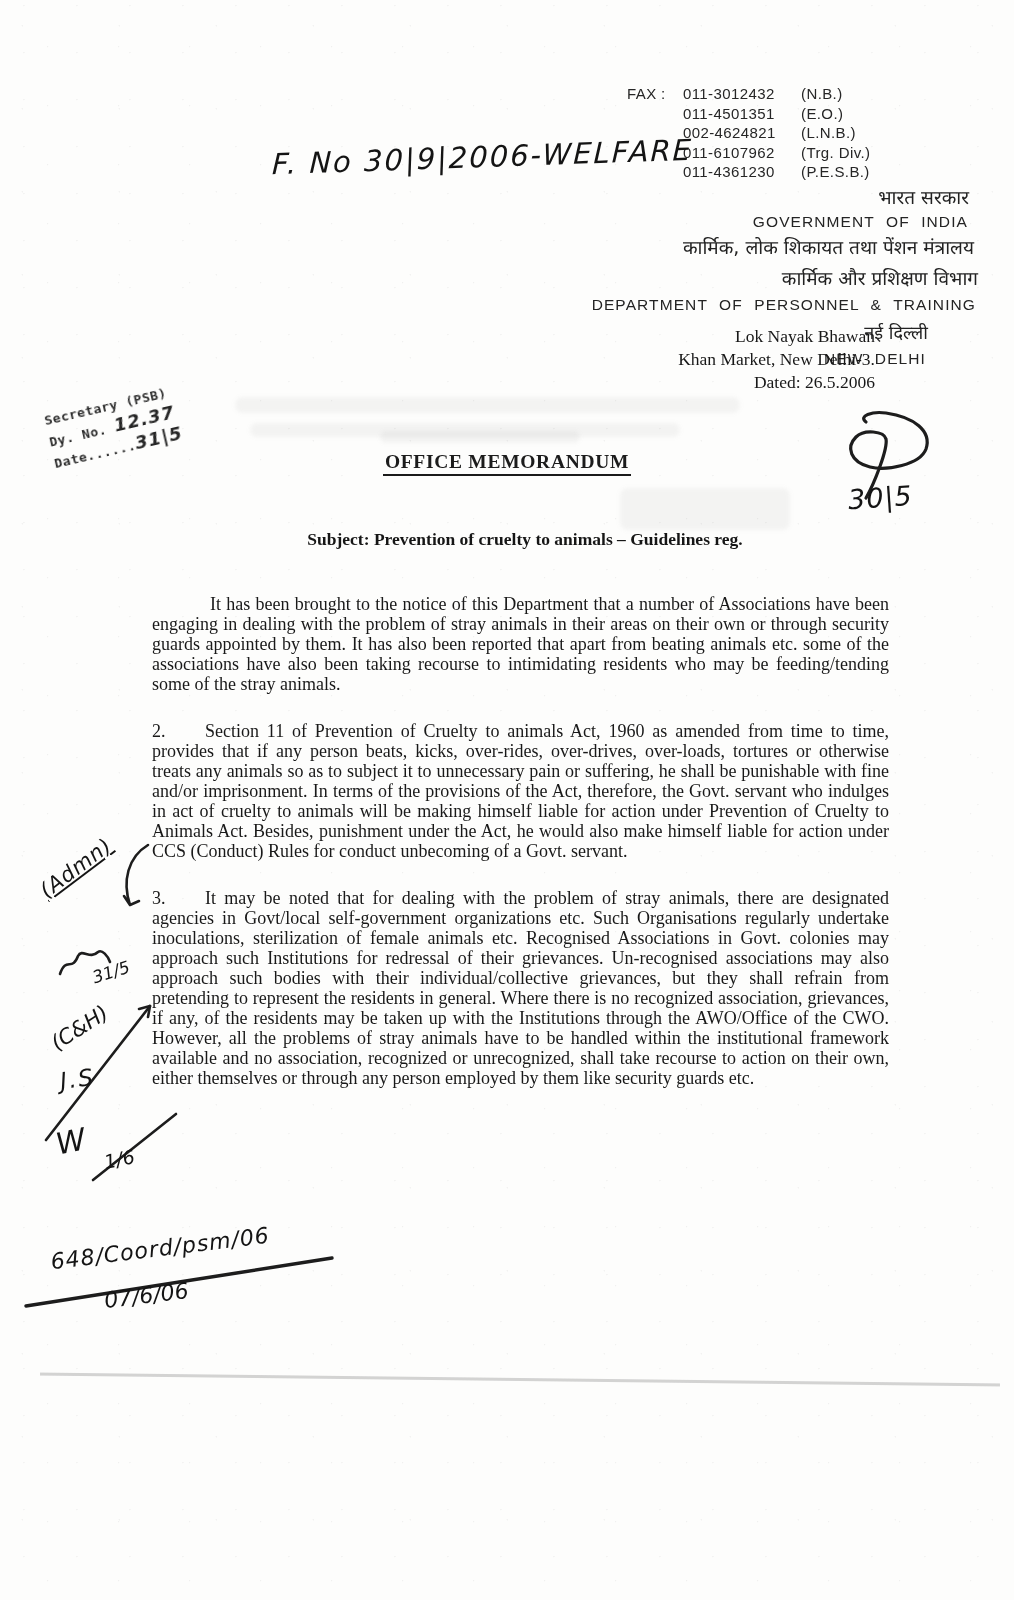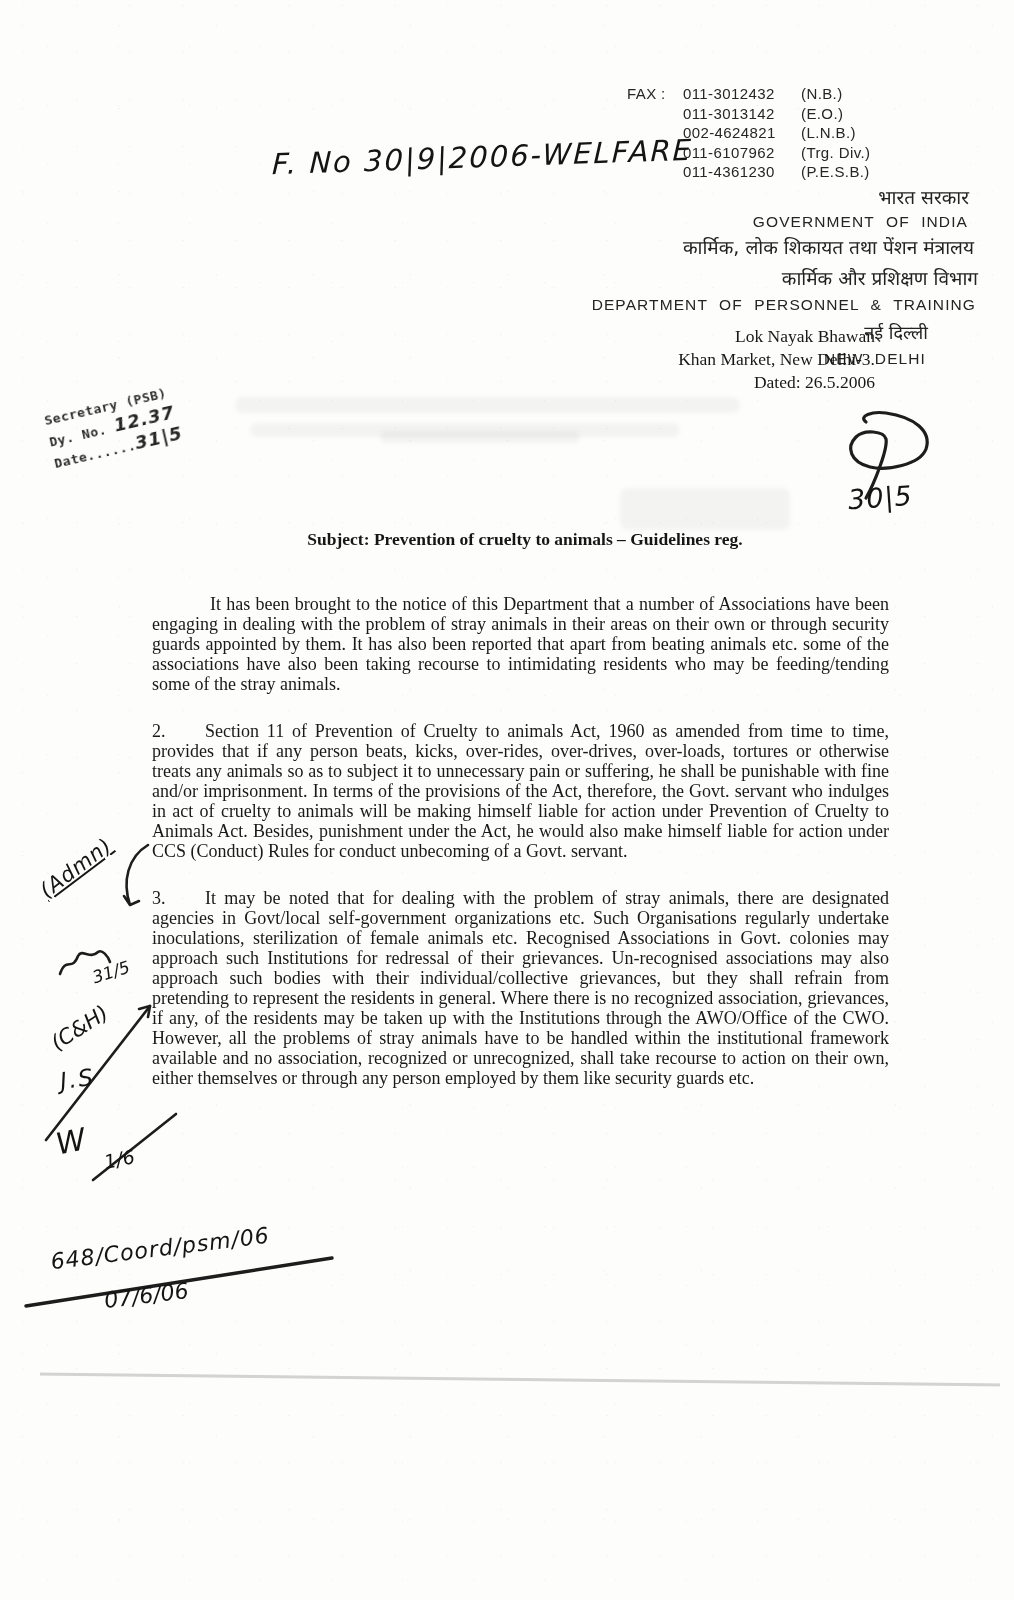--- a/index.html
+++ b/index.html
@@ -87,21 +87,21 @@
   .streak{left:40px;top:1378px;width:960px;height:2.5px;background:rgba(90,90,90,.26);
           transform:rotate(.65deg);filter:blur(.4px);}
 </style>
 </head>
 <body>
 
 <div class="page">
 
   <div class="abs fax">
     <div><span class="fax-label">FAX :</span><span class="fax-num">011-3012432</span><span>(N.B.)</span></div>
-    <div><span class="fax-label"></span><span class="fax-num">011-3013142</span><span>(E.O.)</span></div>
+    <div><span class="fax-label"></span><span class="fax-num">011-4501351</span><span>(E.O.)</span></div>
     <div><span class="fax-label"></span><span class="fax-num">002-4624821</span><span>(L.N.B.)</span></div>
     <div><span class="fax-label"></span><span class="fax-num">011-6107962</span><span>(Trg. Div.)</span></div>
     <div><span class="fax-label"></span><span class="fax-num">011-4361230</span><span>(P.E.S.B.)</span></div>
   </div>
 
   <div class="abs hand file-no">F. No 30|9|2006-WELFARE</div>
 
   <div class="abs letterhead">
     <div class="lh-line lh-hindi lh1">भारत सरकार</div>
     <div class="lh-line lh-en lh2">GOVERNMENT OF INDIA</div>
@@ -122,20 +122,23 @@
     <div>Secretary (PSB)</div>
     <div><span>Dy. No.</span> <span class="hand stamp-hand">12.37</span></div>
     <div><span>Date......</span><span class="hand stamp-hand">31|5</span></div>
   </div>
 
   <div class="smudge" style="left:235px;top:397px;width:505px;height:16px;"></div>
   <div class="smudge" style="left:250px;top:423px;width:430px;height:14px;"></div>
   <div class="smudge" style="left:380px;top:431px;width:200px;height:12px;"></div>
   <div class="smudge" style="left:620px;top:488px;width:170px;height:42px;"></div>
 
+  <div class="abs om-wrap">
+    <span class="om-title">OFFICE MEMORANDUM</span>
+  </div>
 
   <svg class="stroke" style="left:824px;top:408px;" width="130" height="95">
     <path d="M 42,14 C 34,8 48,3 62,5 C 90,9 108,23 102,41 C 96,57 62,63 46,59 C 26,54 22,39 32,29 C 40,21 60,23 62,31 C 64,41 50,76 42,90" stroke-width="3.2"></path>
   </svg>
   <div class="abs hand p-date">30|5</div>
 
   <div class="abs subject">Subject: Prevention of cruelty to animals – Guidelines reg.</div>
 
   <div class="abs body">
     <p class="p1">It has been brought to the notice of this Department that a number of Associations have been engaging in dealing with the problem of stray animals in their areas on their own or through security guards appointed by them.  It has also been reported that apart from beating animals etc. some of the associations have also been taking recourse to intimidating residents who may be feeding/tending some of the stray animals.</p>

